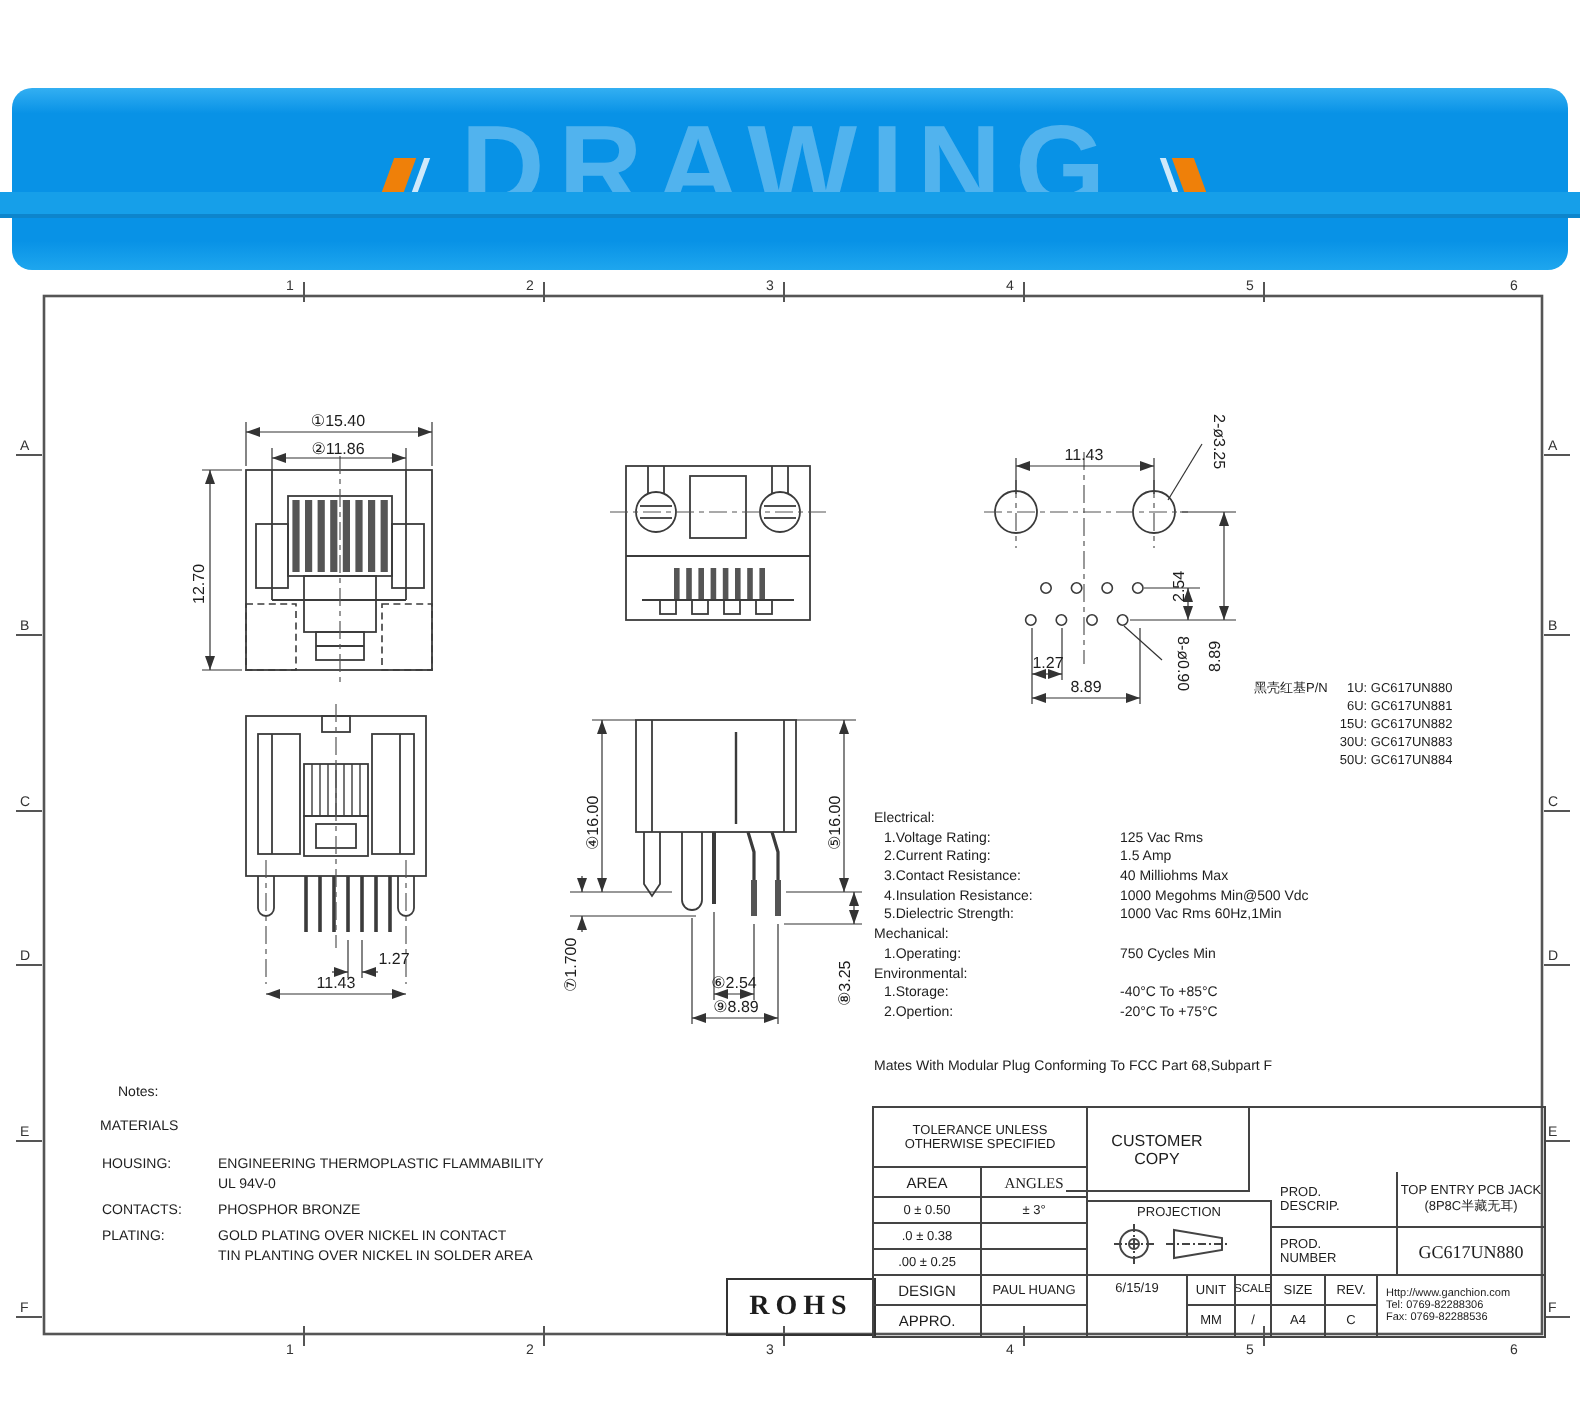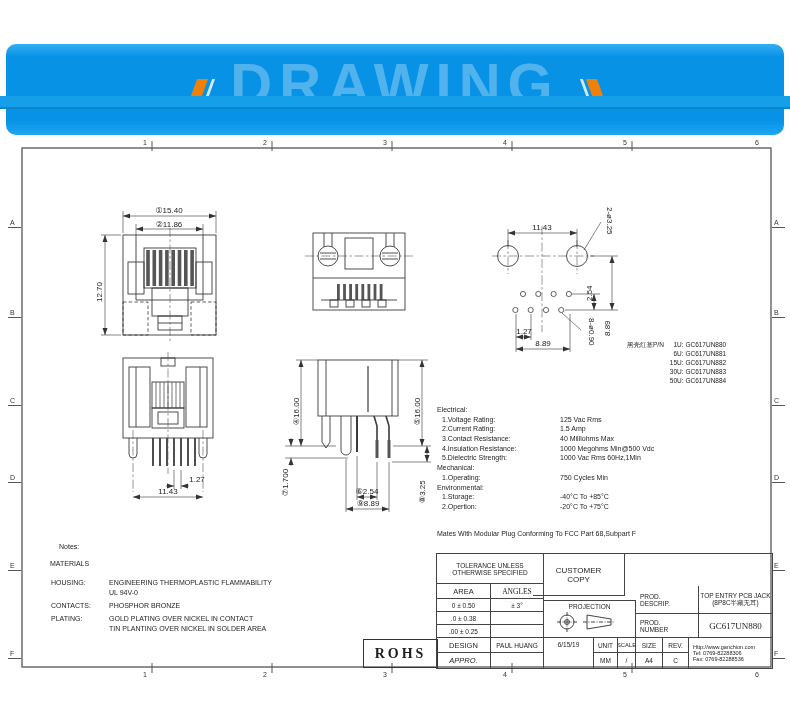--- a/index.html
+++ b/index.html
@@ -393,21 +393,21 @@
     <div class="cell br bb" style="left:0;top:30px;width:54px;height:15px;font-size:7.5px;">AREA</div>
     <div class="cell br bb" style="left:54px;top:30px;width:53px;height:15px;font-size:7.5px;font-family:Liberation Serif, serif;">ANGLES</div>
     <div class="cell br bb" style="left:0;top:45px;width:54px;height:13px;">0 ± 0.50</div>
     <div class="cell br bb" style="left:54px;top:45px;width:53px;height:13px;">± 3°</div>
     <div class="cell br bb" style="left:0;top:58px;width:54px;height:13px;">.0 ± 0.38</div>
     <div class="cell br bb" style="left:54px;top:58px;width:53px;height:13px;"></div>
     <div class="cell br bb" style="left:0;top:71px;width:54px;height:13px;">.00 ± 0.25</div>
     <div class="cell br bb" style="left:54px;top:71px;width:53px;height:13px;"></div>
     <div class="cell br bb" style="left:0;top:84px;width:54px;height:15px;font-size:7.5px;">DESIGN</div>
     <div class="cell br bb" style="left:54px;top:84px;width:53px;height:15px;">PAUL HUANG</div>
-    <div class="cell br" style="left:0;top:99px;width:54px;height:15px;font-size:7.5px;font-style:italic;">APPRO.</div>
+    <div class="cell br" style="left:0;top:99px;width:54px;height:15px;font-size:7.5px;">APPRO.</div>
     <div class="cell br" style="left:54px;top:99px;width:53px;height:15px;"></div>
 
     <div class="cell br bb" style="left:96px;top:0;width:92px;height:42px;font-size:8px;">
       <span>
         <span class="tol2">CUSTOMER</span>
         <span class="tol2">COPY</span>
       </span>
     </div>
     <div style="position:absolute;left:107px;top:46px;width:92px;border-top:1px solid #444;"></div>
     <div class="cell br bb" style="left:107px;top:47px;width:92px;height:37px;align-items:flex-start;">

